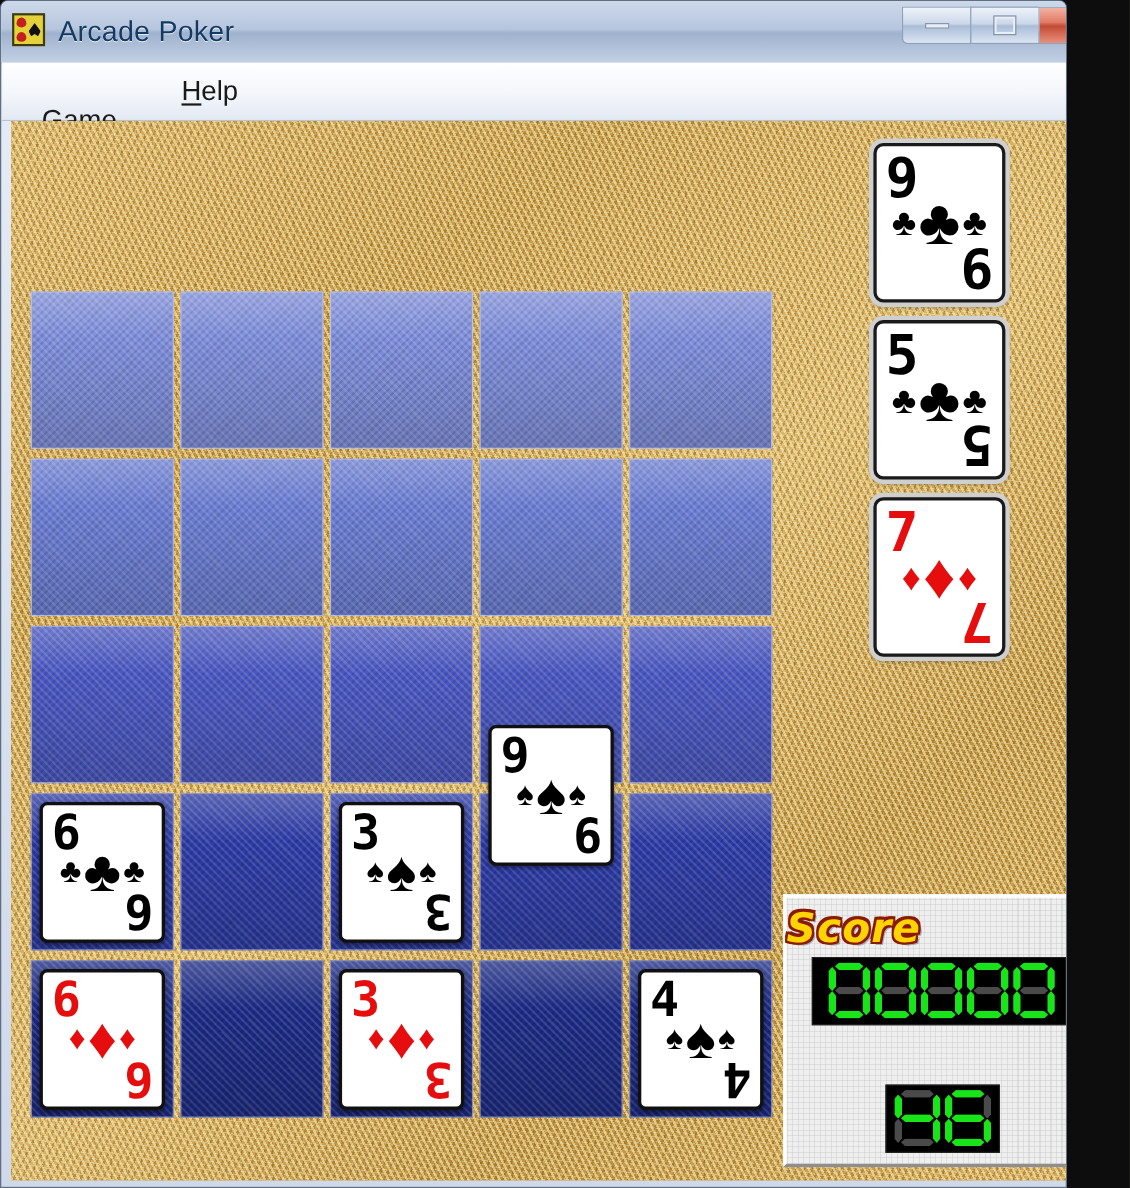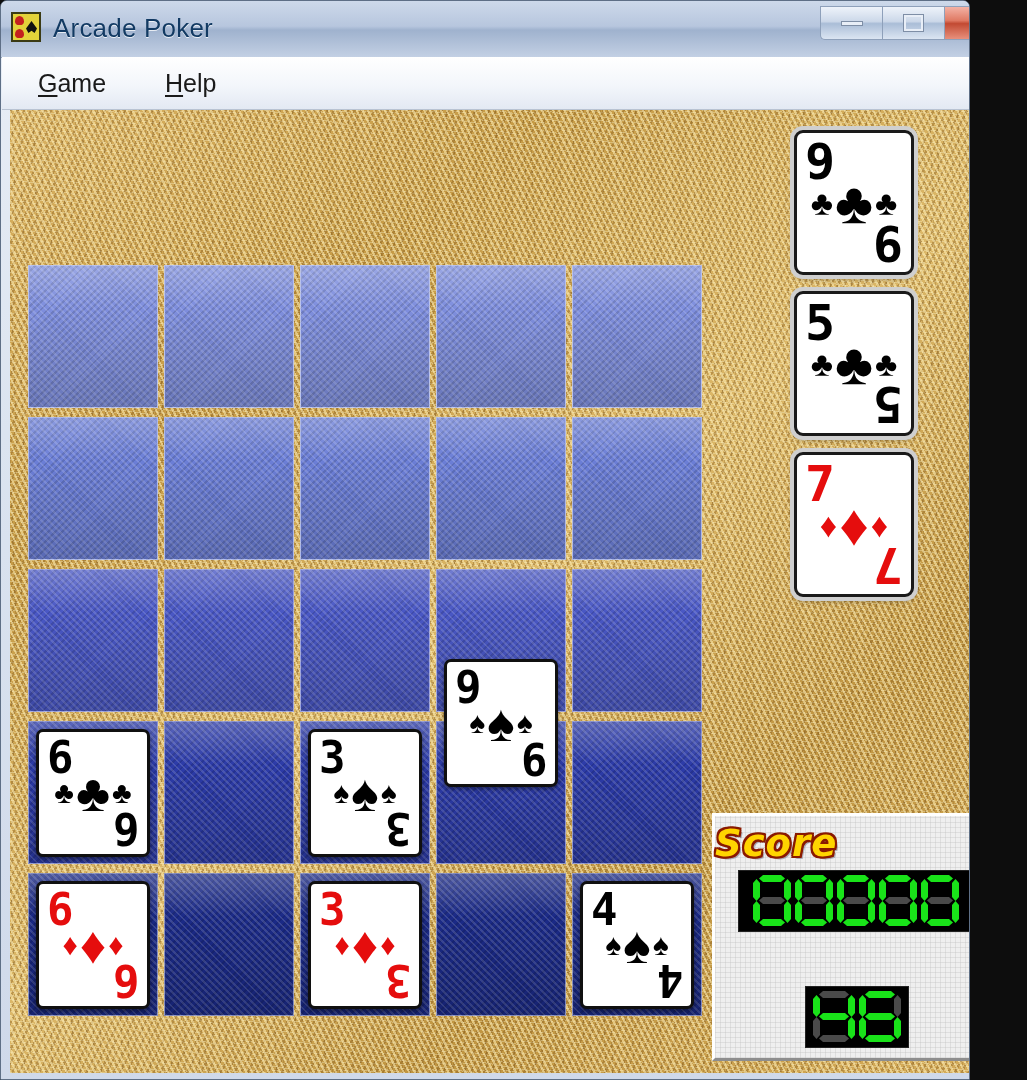--- a/index.html
+++ b/index.html
@@ -56,21 +56,21 @@
   .menubar{
     position:absolute;left:1px;top:56px;width:1025px;height:52px;
     background:linear-gradient(180deg,#ffffff 0%,#f3f6fb 55%,#e3e9f3 100%);
     border-bottom:1px solid #b9c3d2;
   }
   .menu-item{
     position:absolute;top:7px;height:38px;line-height:38px;
     font-size:25px;color:#1a1a1a;padding:0 8px;cursor:default;
   }
   .menu-item u{text-decoration:underline;text-underline-offset:3px;}
-  #menu-game{left:28px;}
+  #menu-game{left:28px;margin-top:26px;}
   #menu-help{left:155px;}
 
   
   .playfield{
     position:absolute;left:9px;top:109px;width:1009px;height:963px;
     background-color:#c9a24e;
     background-image:
       repeating-linear-gradient(63deg, rgba(255,238,180,.55) 0px, rgba(255,238,180,.55) 2px, rgba(0,0,0,0) 2px, rgba(0,0,0,0) 5px),
       repeating-linear-gradient(117deg, rgba(120,78,20,.33) 0px, rgba(120,78,20,.33) 2px, rgba(0,0,0,0) 2px, rgba(0,0,0,0) 6px),
       repeating-linear-gradient(10deg, rgba(255,255,225,.30) 0px, rgba(255,255,225,.30) 1px, rgba(0,0,0,0) 1px, rgba(0,0,0,0) 4px),

